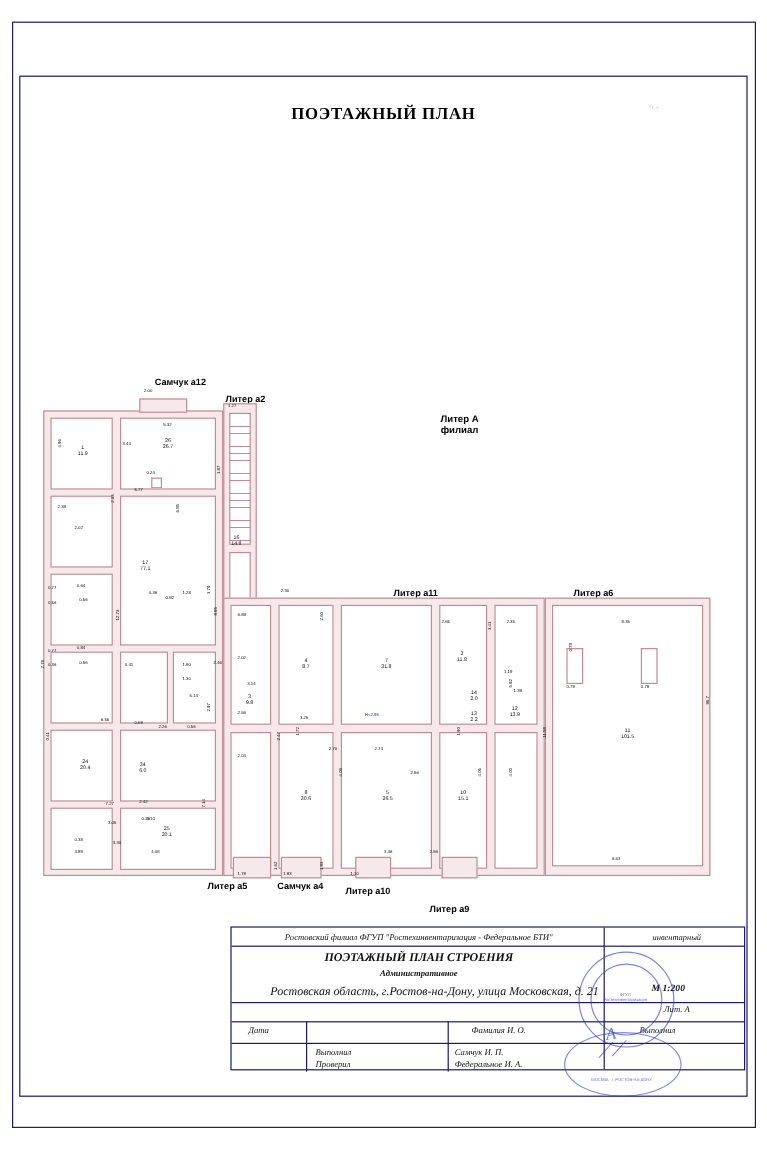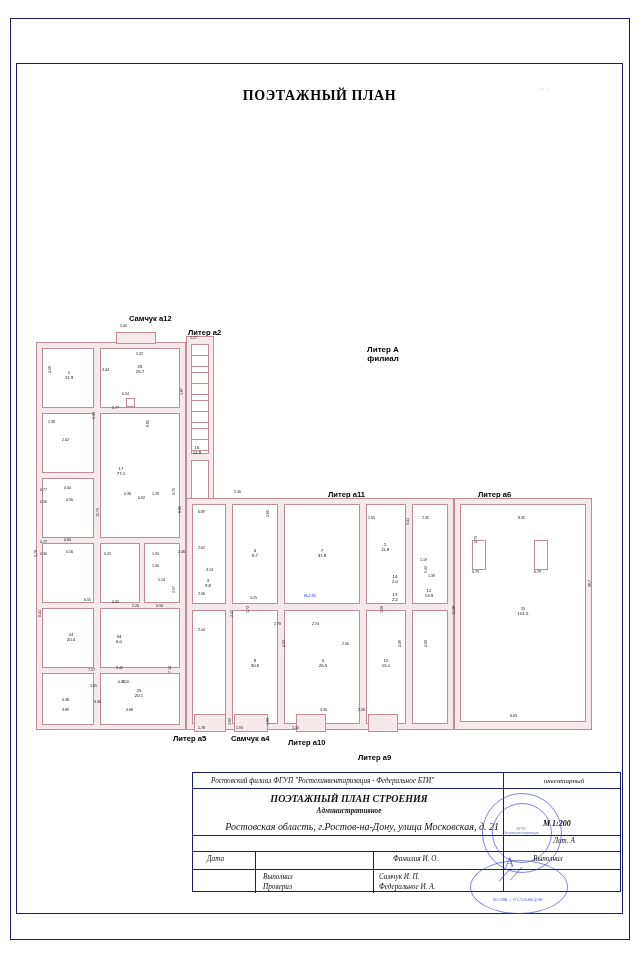--- a/index.html
+++ b/index.html
@@ -277,21 +277,21 @@
 
   <div class="tb">
     <div class="vline" style="left:310px;"></div>
     <div class="hline" style="top:15px;"></div>
     <div class="hline" style="top:62px;"></div>
     <div class="hline" style="top:78px;"></div>
     <div class="hline" style="top:96px;"></div>
     <div class="vline" style="left:62px;top:78px;height:42px;"></div>
     <div class="vline" style="left:180px;top:78px;height:42px;"></div>
 
-    <div class="tbt it" style="left:18px;top:4px;width:300px;font-size:7.2px;">Ростовский филиал ФГУП "Ростехинвентаризация - Федеральное БТИ"</div>
+    <div class="tbt it" style="left:6px;top:4px;width:300px;text-align:center;font-size:7.2px;">Ростовский филиал ФГУП "Ростехинвентаризация - Федеральное БТИ"</div>
     <div class="tbt bi" style="left:6px;top:20px;width:300px;text-align:center;font-size:10px;">ПОЭТАЖНЫЙ ПЛАН СТРОЕНИЯ</div>
     <div class="tbt it" style="left:6px;top:34px;width:300px;text-align:center;font-size:7.2px;font-weight:bold;">Административное</div>
     <div class="tbt it" style="left:6px;top:48px;width:300px;text-align:right;font-size:10px;">Ростовская область, г.Ростов-на-Дону, улица Московская, д. 21</div>
 
     <div class="tbt it" style="left:316px;top:4px;width:110px;text-align:center;font-size:7px;">инвентарный</div>
     <div class="tbt it" style="left:316px;top:64px;width:110px;text-align:center;font-size:7.2px;">Лит. А</div>
     <div class="tbt bi" style="left:350px;top:46px;font-size:8px;">М 1:200</div>
 
     <div class="tbt it" style="left:14px;top:82px;font-size:7.2px;">Дата</div>
     <div class="tbt it" style="left:200px;top:82px;font-size:7.2px;">Фамилия И. О.</div>

